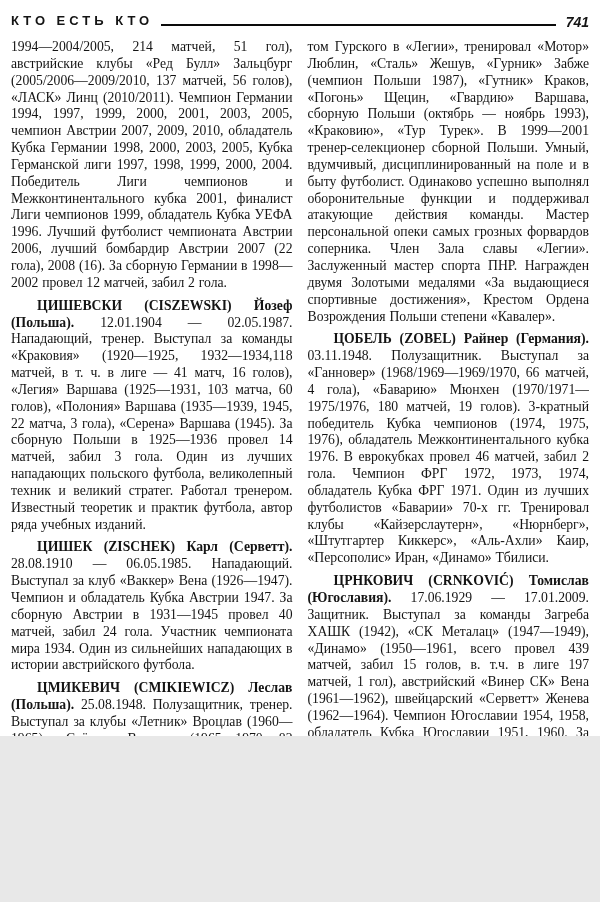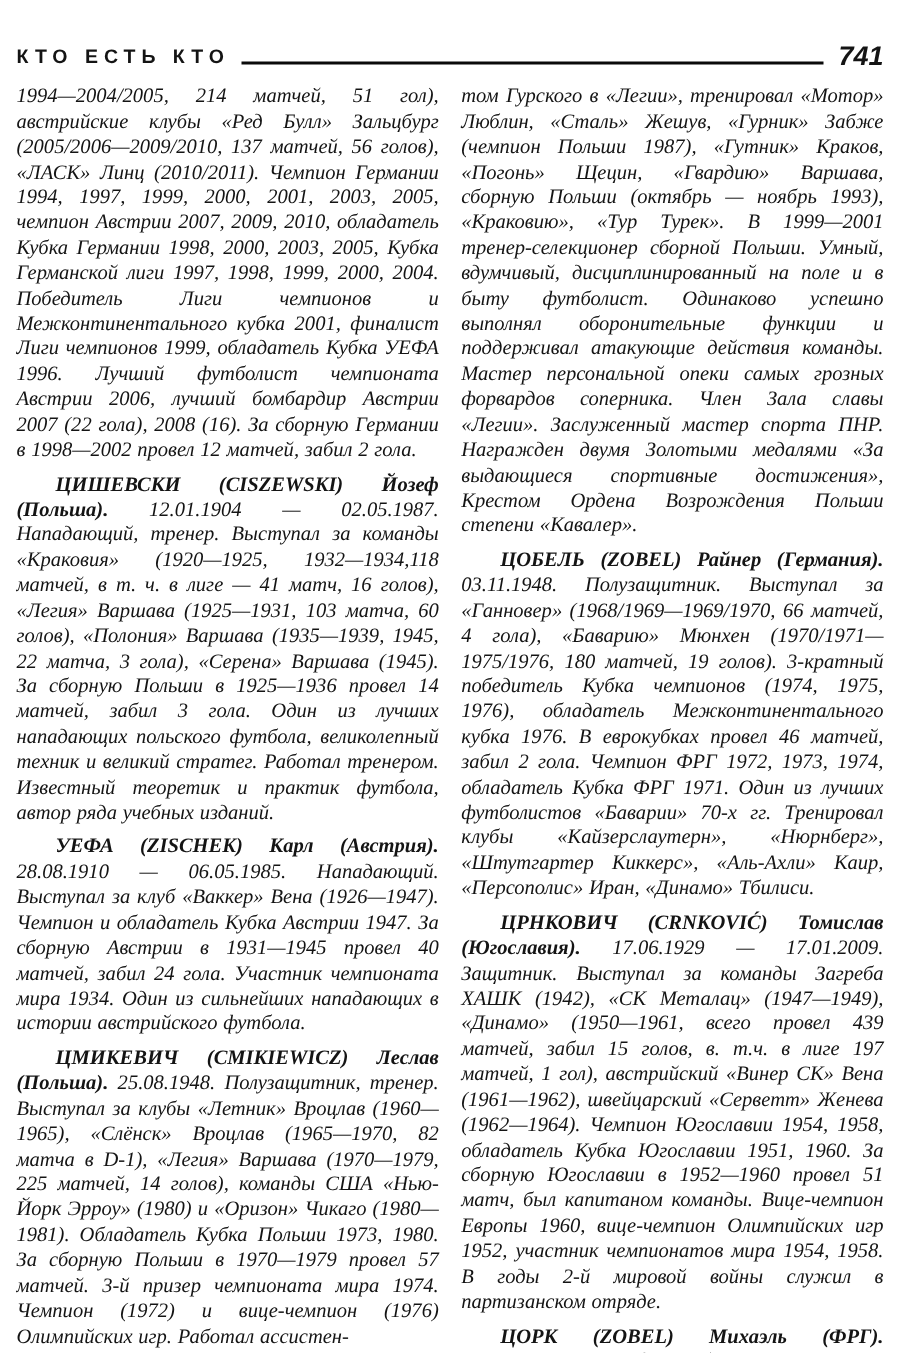--- a/index.html
+++ b/index.html
@@ -1,23 +1,23 @@
 <!DOCTYPE html>
 <html lang="ru"><head>
 <meta charset="utf-8">
 <style>
   * { box-sizing: border-box; }
   html, body { margin: 0; padding: 0; background: #e8e8e8; }
   .page {
     width: 600px;
-    height: 902px;
+    height: 736px;
     margin: 0 auto;
     background: #ffffff;
     color: #141414;
-    padding: 22px 11px 0 11px;
+    padding: 5px 11px 0 11px;
     overflow: hidden;
     font-family: "Liberation Serif", "DejaVu Serif", serif;
   }
   .running-header {
     display: flex;
     align-items: flex-end;
     height: 24px;
     margin-bottom: 10px;
   }
   .running-title {
@@ -31,59 +31,59 @@
   .header-rule {
     flex: 1;
     border-bottom: 2.4px solid #0a0a0a;
     margin: 0 10px 3px 8px;
     height: 1px;
   }
   .page-number {
     font-family: "Liberation Sans", "DejaVu Sans", sans-serif;
     font-weight: bold;
     font-style: italic;
-    font-size: 18px;
+    font-size: 14px;
     line-height: 1;
     white-space: nowrap;
     padding-bottom: 0px;
   }
   .columns {
     display: flex;
     gap: 15px;
   }
   .col {
     flex: 1;
     min-width: 0;
     text-align: justify;
     font-size: 13.7px;
     line-height: 16.85px;
     word-spacing: 0.4px;
   }
-  .col p { margin: 0; font-style: italic; }
+  .col p { margin: 0; }
   p.continuation { text-indent: 0; margin-top: 0; }
   p.entry { text-indent: 26px; margin-top: 6px; }
   .entry-head { font-weight: bold; }
 </style>
 </head>
 <body>
 
 <div class="page">
 
   <div class="running-header">
     <span class="running-title">КТО ЕСТЬ КТО</span>
     <span class="header-rule"></span>
     <span class="page-number">741</span>
   </div>
 
   <div class="columns">
 
     <div class="col">
       <p class="continuation"><span>1994—2004/2005, 214 матчей, 51 гол), австрийские клубы «Ред Булл» Зальцбург (2005/2006—2009/2010, 137 матчей, 56 голов), «ЛАСК» Линц (2010/2011). Чемпион Германии 1994, 1997, 1999, 2000, 2001, 2003, 2005, чемпион Австрии 2007, 2009, 2010, обладатель Кубка Германии 1998, 2000, 2003, 2005, Кубка Германской лиги 1997, 1998, 1999, 2000, 2004. Победитель Лиги чемпионов и Межконтинентального кубка 2001, финалист Лиги чемпионов 1999, обладатель Кубка УЕФА 1996. Лучший футболист чемпионата Австрии 2006, лучший бомбардир Австрии 2007 (22 гола), 2008 (16). За сборную Германии в 1998—2002 провел 12 матчей, забил 2 гола.</span></p>
       <p class="entry"><b class="entry-head">ЦИШЕВСКИ (CISZEWSKI) Йозеф (Польша).</b> <span>12.01.1904 — 02.05.1987. Нападающий, тренер. Выступал за команды «Краковия» (1920—1925, 1932—1934,118 матчей, в т. ч. в лиге — 41 матч, 16 голов), «Легия» Варшава (1925—1931, 103 матча, 60 голов), «Полония» Варшава (1935—1939, 1945, 22 матча, 3 гола), «Серена» Варшава (1945). За сборную Польши в 1925—1936 провел 14 матчей, забил 3 гола. Один из лучших нападающих польского футбола, великолепный техник и великий стратег. Работал тренером. Известный теоретик и практик футбола, автор ряда учебных изданий.</span></p>
-      <p class="entry"><b class="entry-head">УЕФА (ZISCHEK) Карл (Австрия).</b> <span>28.08.1910 — 06.05.1985. Нападающий. Выступал за клуб «Ваккер» Вена (1926—1947). Чемпион и обладатель Кубка Австрии 1947. За сборную Австрии в 1931—1945 провел 40 матчей, забил 24 гола. Участник чемпионата мира 1934. Один из сильнейших нападающих в истории австрийского футбола.</span></p>
+      <p class="entry"><b class="entry-head">ЦИШЕК (ZISCHEK) Карл (Серветт).</b> <span>28.08.1910 — 06.05.1985. Нападающий. Выступал за клуб «Ваккер» Вена (1926—1947). Чемпион и обладатель Кубка Австрии 1947. За сборную Австрии в 1931—1945 провел 40 матчей, забил 24 гола. Участник чемпионата мира 1934. Один из сильнейших нападающих в истории австрийского футбола.</span></p>
       <p class="entry"><b class="entry-head">ЦМИКЕВИЧ (CMIKIEWICZ) Леслав (Польша).</b> <span>25.08.1948. Полузащитник, тренер. Выступал за клубы «Летник» Вроцлав (1960—1965), «Слёнск» Вроцлав (1965—1970, 82 матча в D-1), «Легия» Варшава (1970—1979, 225 матчей, 14 голов), команды США «Нью-Йорк Эрроу» (1980) и «Оризон» Чикаго (1980—1981). Обладатель Кубка Польши 1973, 1980. За сборную Польши в 1970—1979 провел 57 матчей. 3-й призер чемпионата мира 1974. Чемпион (1972) и вице-чемпион (1976) Олимпийских игр. Работал ассистен-</span></p>
     </div>
 
     <div class="col">
       <p class="continuation"><span>том Гурского в «Легии», тренировал «Мотор» Люблин, «Сталь» Жешув, «Гурник» Забже (чемпион Польши 1987), «Гутник» Краков, «Погонь» Щецин, «Гвардию» Варшава, сборную Польши (октябрь — ноябрь 1993), «Краковию», «Тур Турек». В 1999—2001 тренер-селекционер сборной Польши. Умный, вдумчивый, дисциплинированный на поле и в быту футболист. Одинаково успешно выполнял оборонительные функции и поддерживал атакующие действия команды. Мастер персональной опеки самых грозных форвардов соперника. Член Зала славы «Легии». Заслуженный мастер спорта ПНР. Награжден двумя Золотыми медалями «За выдающиеся спортивные достижения», Крестом Ордена Возрождения Польши степени «Кавалер».</span></p>
       <p class="entry"><b class="entry-head">ЦОБЕЛЬ (ZOBEL) Райнер (Германия).</b> <span>03.11.1948. Полузащитник. Выступал за «Ганновер» (1968/1969—1969/1970, 66 матчей, 4 гола), «Баварию» Мюнхен (1970/1971—1975/1976, 180 матчей, 19 голов). 3-кратный победитель Кубка чемпионов (1974, 1975, 1976), обладатель Межконтинентального кубка 1976. В еврокубках провел 46 матчей, забил 2 гола. Чемпион ФРГ 1972, 1973, 1974, обладатель Кубка ФРГ 1971. Один из лучших футболистов «Баварии» 70-х гг. Тренировал клубы «Кайзерслаутерн», «Нюрнберг», «Штутгартер Киккерс», «Аль-Ахли» Каир, «Персополис» Иран, «Динамо» Тбилиси.</span></p>
       <p class="entry"><b class="entry-head">ЦРНКОВИЧ (CRNKOVIĆ) Томислав (Югославия).</b> <span>17.06.1929 — 17.01.2009. Защитник. Выступал за команды Загреба ХАШК (1942), «СК Металац» (1947—1949), «Динамо» (1950—1961, всего провел 439 матчей, забил 15 голов, в. т.ч. в лиге 197 матчей, 1 гол), австрийский «Винер СК» Вена (1961—1962), швейцарский «Серветт» Женева (1962—1964). Чемпион Югославии 1954, 1958, обладатель Кубка Югославии 1951, 1960. За сборную Югославии в 1952—1960 провел 51 матч, был капитаном команды. Вице-чемпион Европы 1960, вице-чемпион Олимпийских игр 1952, участник чемпионатов мира 1954, 1958. В годы 2-й мировой войны служил в партизанском отряде.</span></p>
       <p class="entry"><b class="entry-head">ЦОРК (ZOBEL) Михаэль (ФРГ).</b> <span>25.08.1962. Нападающий, полузащитник. Выступал за клубы ТиС Эвинг-Линденхорст, «Боруссия» Дортмунд (1981/1982—1997/1998, 463 мат-</span></p>
     </div>
 

